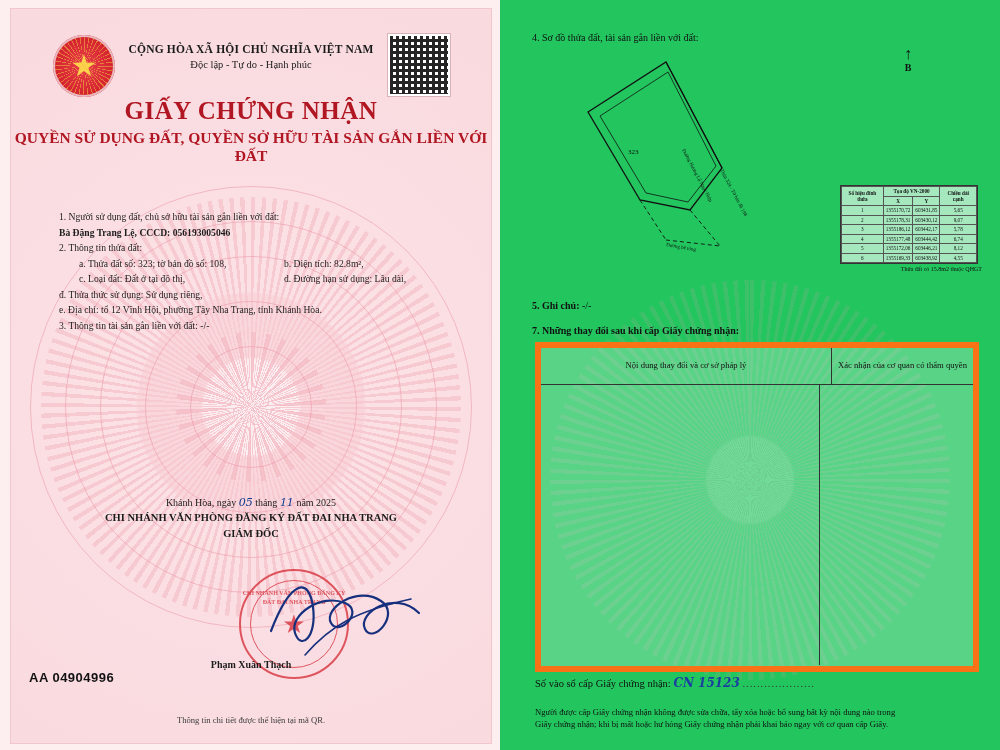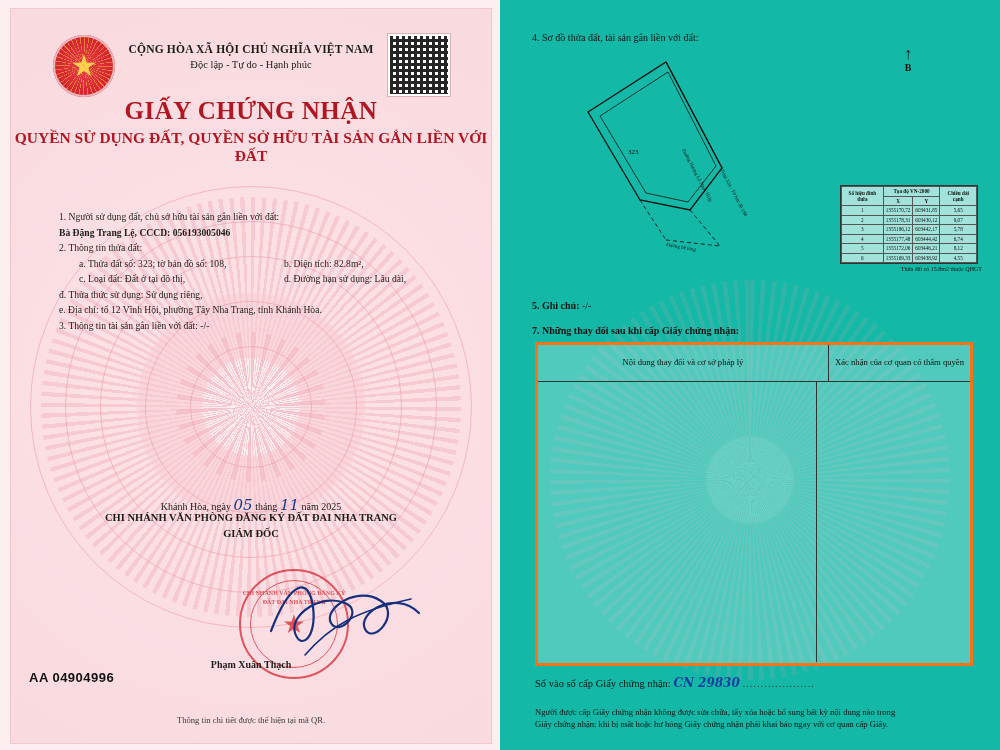--- a/index.html
+++ b/index.html
@@ -85,21 +85,21 @@
     position:absolute;left:48px;top:200px;width:400px;
     font-size:9.6px;line-height:1.62;color:#1d1d1d;
   }
   .body-text .row{display:flex;margin-left:20px;}
   .body-text .row .c1{flex:0 0 205px;}
   .bold{font-weight:bold;}
 
   .place-date{
     position:absolute;left:0;right:0;top:487px;text-align:center;font-size:10px;color:#1b1b1b;
   }
-  .hw{font-family:"DejaVu Serif", serif;color:#123a8f;font-style:italic;font-size:15px;}
+  .hw{font-family:"DejaVu Serif", serif;color:#123a8f;font-style:italic;font-size:11px;}
   .org{
     position:absolute;left:0;right:0;top:501px;text-align:center;
     font-size:10.5px;font-weight:bold;color:#1b1b1b;line-height:1.5;
   }
   .stamp{
     position:absolute;left:228px;top:560px;width:106px;height:106px;border-radius:50%;
     border:2.5px solid #d4212c;opacity:.72;
   }
   .stamp::before{
     content:"";position:absolute;left:50%;top:50%;transform:translate(-50%,-50%);
@@ -124,21 +124,21 @@
   .serial{
     position:absolute;left:18px;bottom:58px;font-size:13px;font-weight:bold;color:#111;
     font-family:"Liberation Sans",sans-serif;letter-spacing:.5px;
   }
   .footnote{
     position:absolute;left:0;right:0;bottom:18px;text-align:center;font-size:8.6px;color:#3a3a3a;
   }
 
   
   .right-pane{
-    position:relative;width:500px;height:750px;background:#14b8a6;overflow:hidden;
+    position:relative;width:500px;height:750px;background:#22c55e;overflow:hidden;
   }
   .rt-watermark{
     position:absolute;left:50%;top:480px;transform:translate(-50%,-50%);
     width:400px;height:400px;border-radius:50%;opacity:.16;
     background:
       repeating-conic-gradient(from 0deg,#cfa9b0 0deg 1.3deg, rgba(255,255,255,0) 1.3deg 3.2deg),
       radial-gradient(circle, rgba(255,255,255,.9) 0 15%, rgba(255,255,255,0) 16%);
   }
   .rt-sec{position:absolute;font-size:10px;color:#111;}
   .sec4{left:32px;top:32px;}
@@ -158,21 +158,21 @@
     position:absolute;right:22px;top:185px;width:136px;border:1px solid #333;
     font-size:5.2px;color:#111;background:rgba(255,255,255,.6);
   }
   .coord-table table{border-collapse:collapse;width:100%;}
   .coord-table th,.coord-table td{border:1px solid #555;padding:1px 2px;text-align:center;line-height:1.25;}
   .coord-cap{
     position:absolute;right:18px;top:266px;font-size:6px;color:#111;
   }
 
   .change-table{
-    position:absolute;left:35px;top:342px;width:432px;height:318px;border:3px solid #f97316;
+    position:absolute;left:35px;top:342px;width:432px;height:318px;border:6px solid #f97316;
     background:rgba(255,255,255,.25);
   }
   .change-table .hdr{display:flex;border-bottom:1px solid #333;height:36px;}
   .change-table .hdr div{
     display:flex;align-items:center;justify-content:center;text-align:center;
     font-size:8.6px;color:#111;line-height:1.3;padding:0 6px;
   }
   .change-table .hdr .h1{flex:0 0 278px;border-right:1px solid #333;}
   .change-table .hdr .h2{flex:1;}
   .change-table .bdy{display:flex;height:280px;}
@@ -366,21 +366,21 @@
 có thẩm quyền</div>
       </div>
       <div class="bdy">
         <div class="b1"></div>
         <div class="b2"></div>
       </div>
     </div>
 
     <div class="bookline">
       <span>Số vào sổ cấp Giấy chứng nhận:</span>
-      <span class="hwnum">CN 29830</span>
+      <span class="hwnum">CN 15123</span>
       <span class="dots">....................</span>
     </div>
 
     <div class="rt-foot">
       <div>Người được cấp Giấy chứng nhận không được sửa chữa, tẩy xóa hoặc bổ sung bất kỳ nội dung nào trong</div>
       <div>Giấy chứng nhận; khi bị mất hoặc hư hỏng Giấy chứng nhận phải khai báo ngay với cơ quan cấp Giấy.</div>
     </div>
   </div>
 </div>
 

